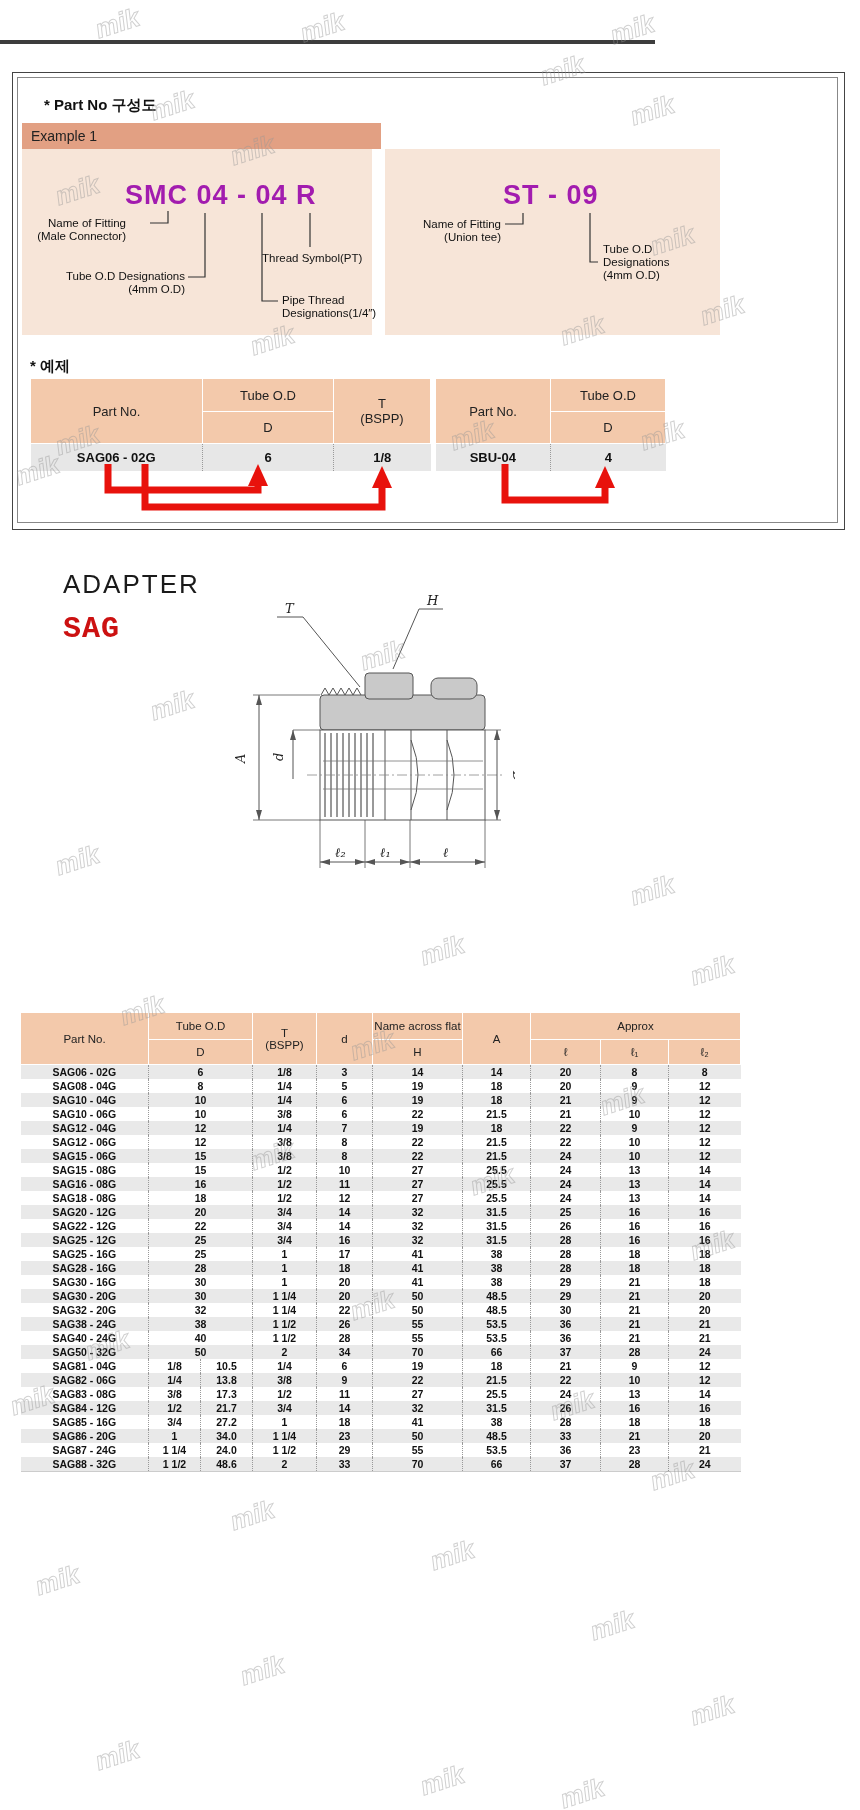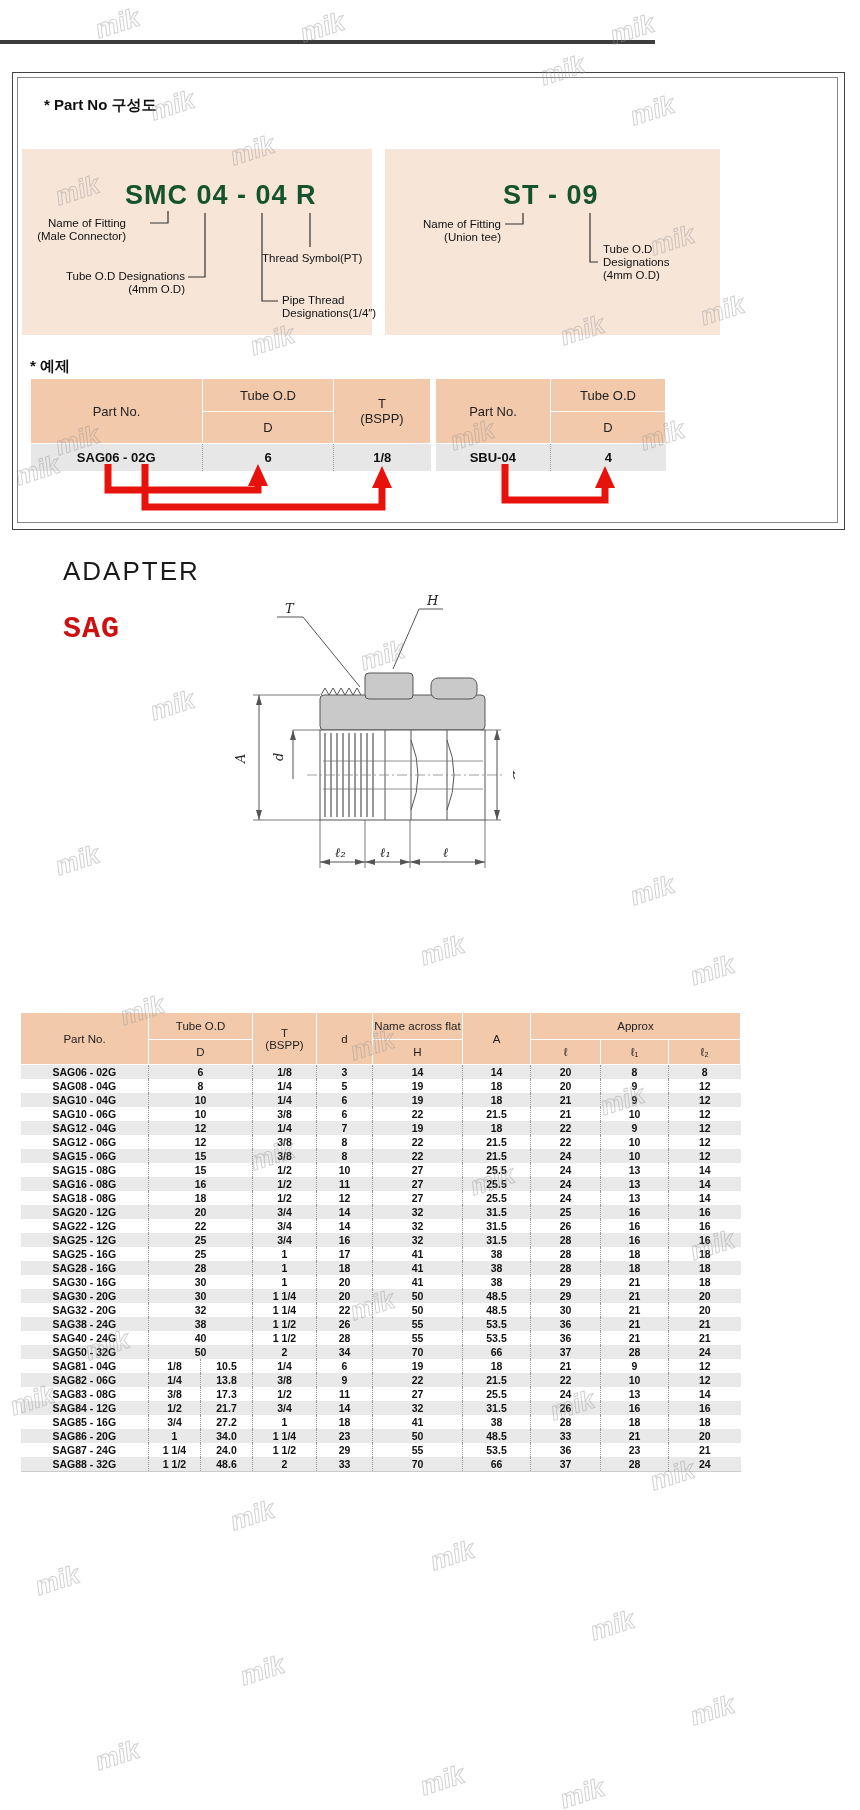--- a/index.html
+++ b/index.html
@@ -14,21 +14,21 @@
 
   
   .frame-outer{left:12px;top:72px;width:831px;height:456px;border:1px solid #444;}
   .frame-inner{left:17px;top:77px;width:819px;height:444px;border:1px solid #888;}
 
   .section-heading{font-size:15px;font-weight:bold;color:#111;}
 
   
   .ex-title{height:26px;background:#e2a083;color:#222;font-size:14px;display:flex;align-items:center;padding-left:9px;}
   .ex-body{background:#f7e5d8;}
-  .code{color:#14532d;font-weight:bold;font-size:27px;letter-spacing:1px;white-space:nowrap;}
+  .code{color:#a21caf;font-weight:bold;font-size:27px;letter-spacing:1px;white-space:nowrap;}
   .anno{font-size:11.5px;color:#111;line-height:13px;}
   .anno.r{text-align:right;}
 
   
   .stable{border-collapse:collapse;table-layout:fixed;}
   .stable th{background:#f3c9ab;border:1px solid #fff;font-weight:normal;font-size:13px;color:#222;}
   .stable td{background:#e7e7e7;font-size:13px;font-weight:bold;text-align:center;height:25px;border-top:1px solid #fff;}
   .stable td+td{border-left:1px dotted #999;}
   .stable .subhdr{font-size:13px;}
 
@@ -55,20 +55,23 @@
 
 <div id="page">
 
   <div class="abs tabline"></div>
 
   <div class="abs frame-outer"></div>
   <div class="abs frame-inner"></div>
 
   <div class="abs section-heading" style="left:44px;top:96px;">* Part No 구성도</div>
 
+  <div class="abs ex-title" style="left:22px;top:123px;width:350px;">
+      <span>Example 1</span>
+    </div>
   <div class="abs ex-body" style="left:22px;top:149px;width:350px;height:186px;"></div>
   <div class="abs code" style="left:125px;top:180px;">SMC 04 - 04 R</div>
   <svg class="abs" style="left:22px;top:149px;" width="350" height="186">
     <polyline points="128,74 146,74 146,62" fill="none" stroke="#333" stroke-width="1.2"></polyline>
     <polyline points="166,128 183,128 183,64" fill="none" stroke="#333" stroke-width="1.2"></polyline>
     <polyline points="240,64 240,152 256,152" fill="none" stroke="#333" stroke-width="1.2"></polyline>
     <polyline points="288,64 288,98" fill="none" stroke="#333" stroke-width="1.2"></polyline>
   </svg>
   <div class="abs anno r" style="left:18px;top:217px;width:108px;">
     <div>Name of Fitting</div>
@@ -154,21 +157,21 @@
 
   <svg class="abs" style="left:0;top:440px;" width="740" height="90">
     <polyline points="108,24 108,50 258,50 258,44" fill="none" stroke="#e8120c" stroke-width="7"></polyline>
     <polygon points="258,24 248,46 268,46" fill="#e8120c"></polygon>
     <polyline points="145,24 145,67 382,67 382,48" fill="none" stroke="#e8120c" stroke-width="7"></polyline>
     <polygon points="382,26 372,48 392,48" fill="#e8120c"></polygon>
     <polyline points="505,24 505,60 605,60 605,48" fill="none" stroke="#e8120c" stroke-width="7"></polyline>
     <polygon points="605,26 595,48 615,48" fill="#e8120c"></polygon>
   </svg>
 
-  <div class="abs adapter-cat" style="left:63px;top:556px;text-align:right;">ADAPTER</div>
+  <div class="abs adapter-cat" style="left:63px;top:569px;text-align:right;">ADAPTER</div>
   <div class="abs adapter-series" style="left:63px;top:612px;font-family:Liberation Mono, monospace;">SAG</div>
 
   <svg class="abs" style="left:215px;top:565px;" width="300" height="330" viewBox="0 0 300 330">
 
     <text x="70" y="48" class="dim-label" id="dwg-t">T</text>
     <line x1="62" y1="52" x2="88" y2="52" stroke="#555" stroke-width="1"></line>
     <line x1="88" y1="52" x2="145" y2="122" stroke="#555" stroke-width="1"></line>
 
     <text x="212" y="40" class="dim-label" id="dwg-h">H</text>
     <line x1="204" y1="44" x2="228" y2="44" stroke="#555" stroke-width="1"></line>

